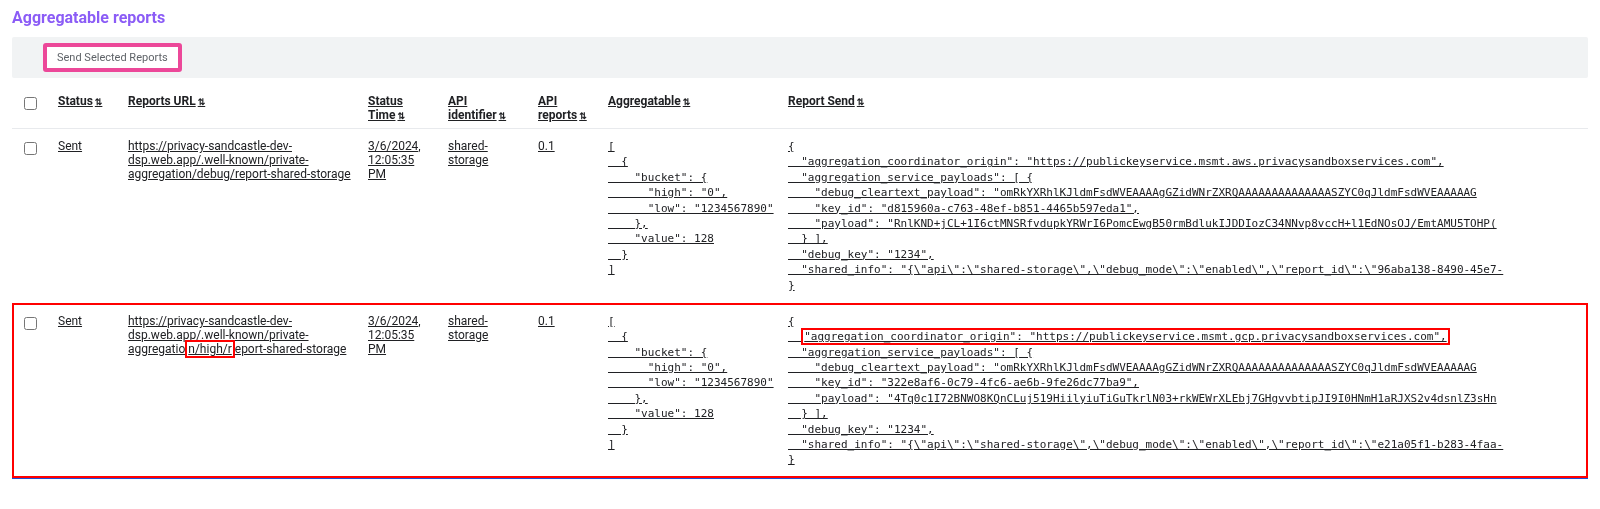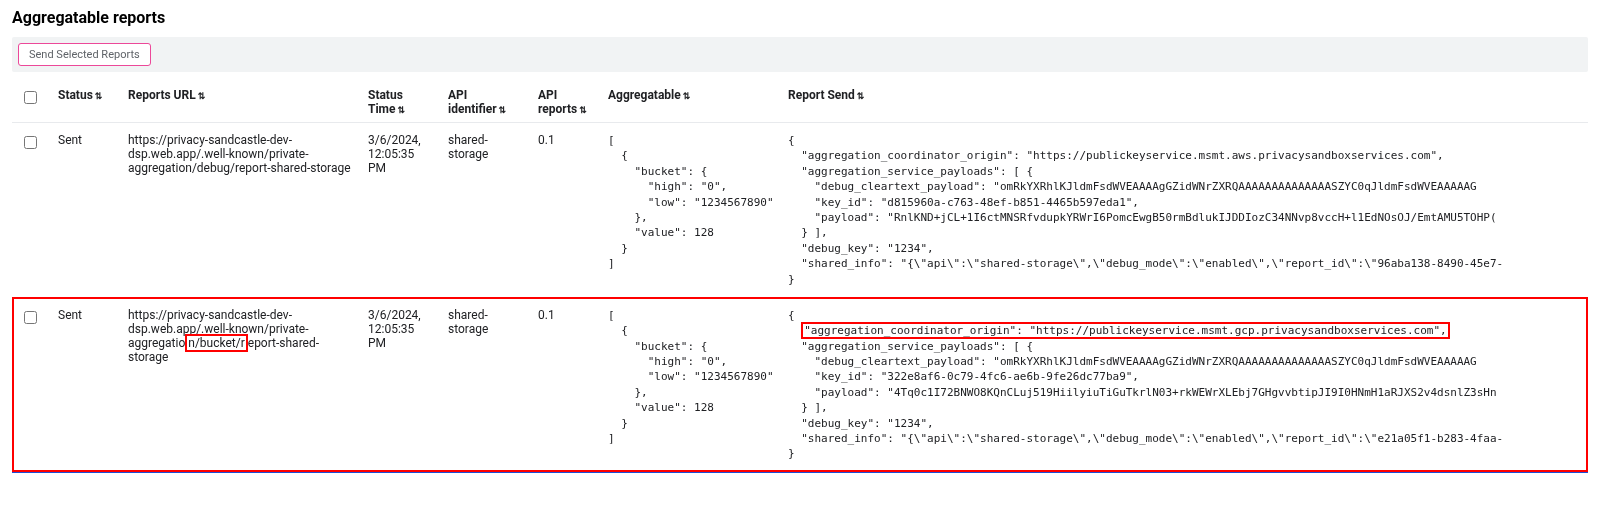--- a/index.html
+++ b/index.html
@@ -9,42 +9,44 @@
     font-family: -apple-system, BlinkMacSystemFont, "Segoe UI", Roboto, sans-serif;
     font-size: 12px;
     color: #202124;
     background: #fff;
     width: 1600px;
   }
   h2.title {
     font-size: 16px;
     font-weight: 700;
     margin: 0 0 10px 0;
-    color: #000000;
+    color: #8b5cf6;
   }
   .toolbar {
     background: #f1f3f4;
     padding: 6px;
     border-radius: 2px;
     margin-bottom: 10px;
   }
   .toolbar button {
     font-family: inherit;
     font-size: 11px;
     color: #5f6368;
     background: #fff;
-    border: 1px solid #ec4899;
+    border: 4px solid #ec4899;
     border-radius: 3px;
     padding: 4px 10px;
     cursor: default;
+    margin-left: 25px;
   }
   table.reports {
     width: 100%;
     border-collapse: collapse;
     table-layout: fixed;
+    text-decoration: underline;
   }
   table.reports th {
     text-align: left;
     font-weight: 700;
     font-size: 12px;
     color: #202124;
     padding: 6px 8px;
     vertical-align: top;
     border-bottom: 1px solid #e8eaed;
   }
@@ -153,21 +155,21 @@
   "debug_key": "1234",
   "shared_info": "{\"api\":\"shared-storage\",\"debug_mode\":\"enabled\",\"report_id\":\"96aba138-8490-45e7-
 }</td>
     </tr>
 
     <tr class="hl-row-box">
       <td>
         <input type="checkbox" style="">
       </td>
       <td>Sent</td>
-      <td><span>https://privacy-sandcastle-dev-dsp.web.app/.well-known/private-aggregatio</span><span class="hl-inline">n/bucket/r</span><span>eport-shared-storage</span></td>
+      <td><span>https://privacy-sandcastle-dev-dsp.web.app/.well-known/private-aggregatio</span><span class="hl-inline">n/high/r</span><span>eport-shared-storage</span></td>
       <td>3/6/2024, 12:05:35 PM</td>
       <td>shared-storage</td>
       <td>0.1</td>
       <td class="mono">[
   {
     "bucket": {
       "high": "0",
       "low": "1234567890"
     },
     "value": 128

